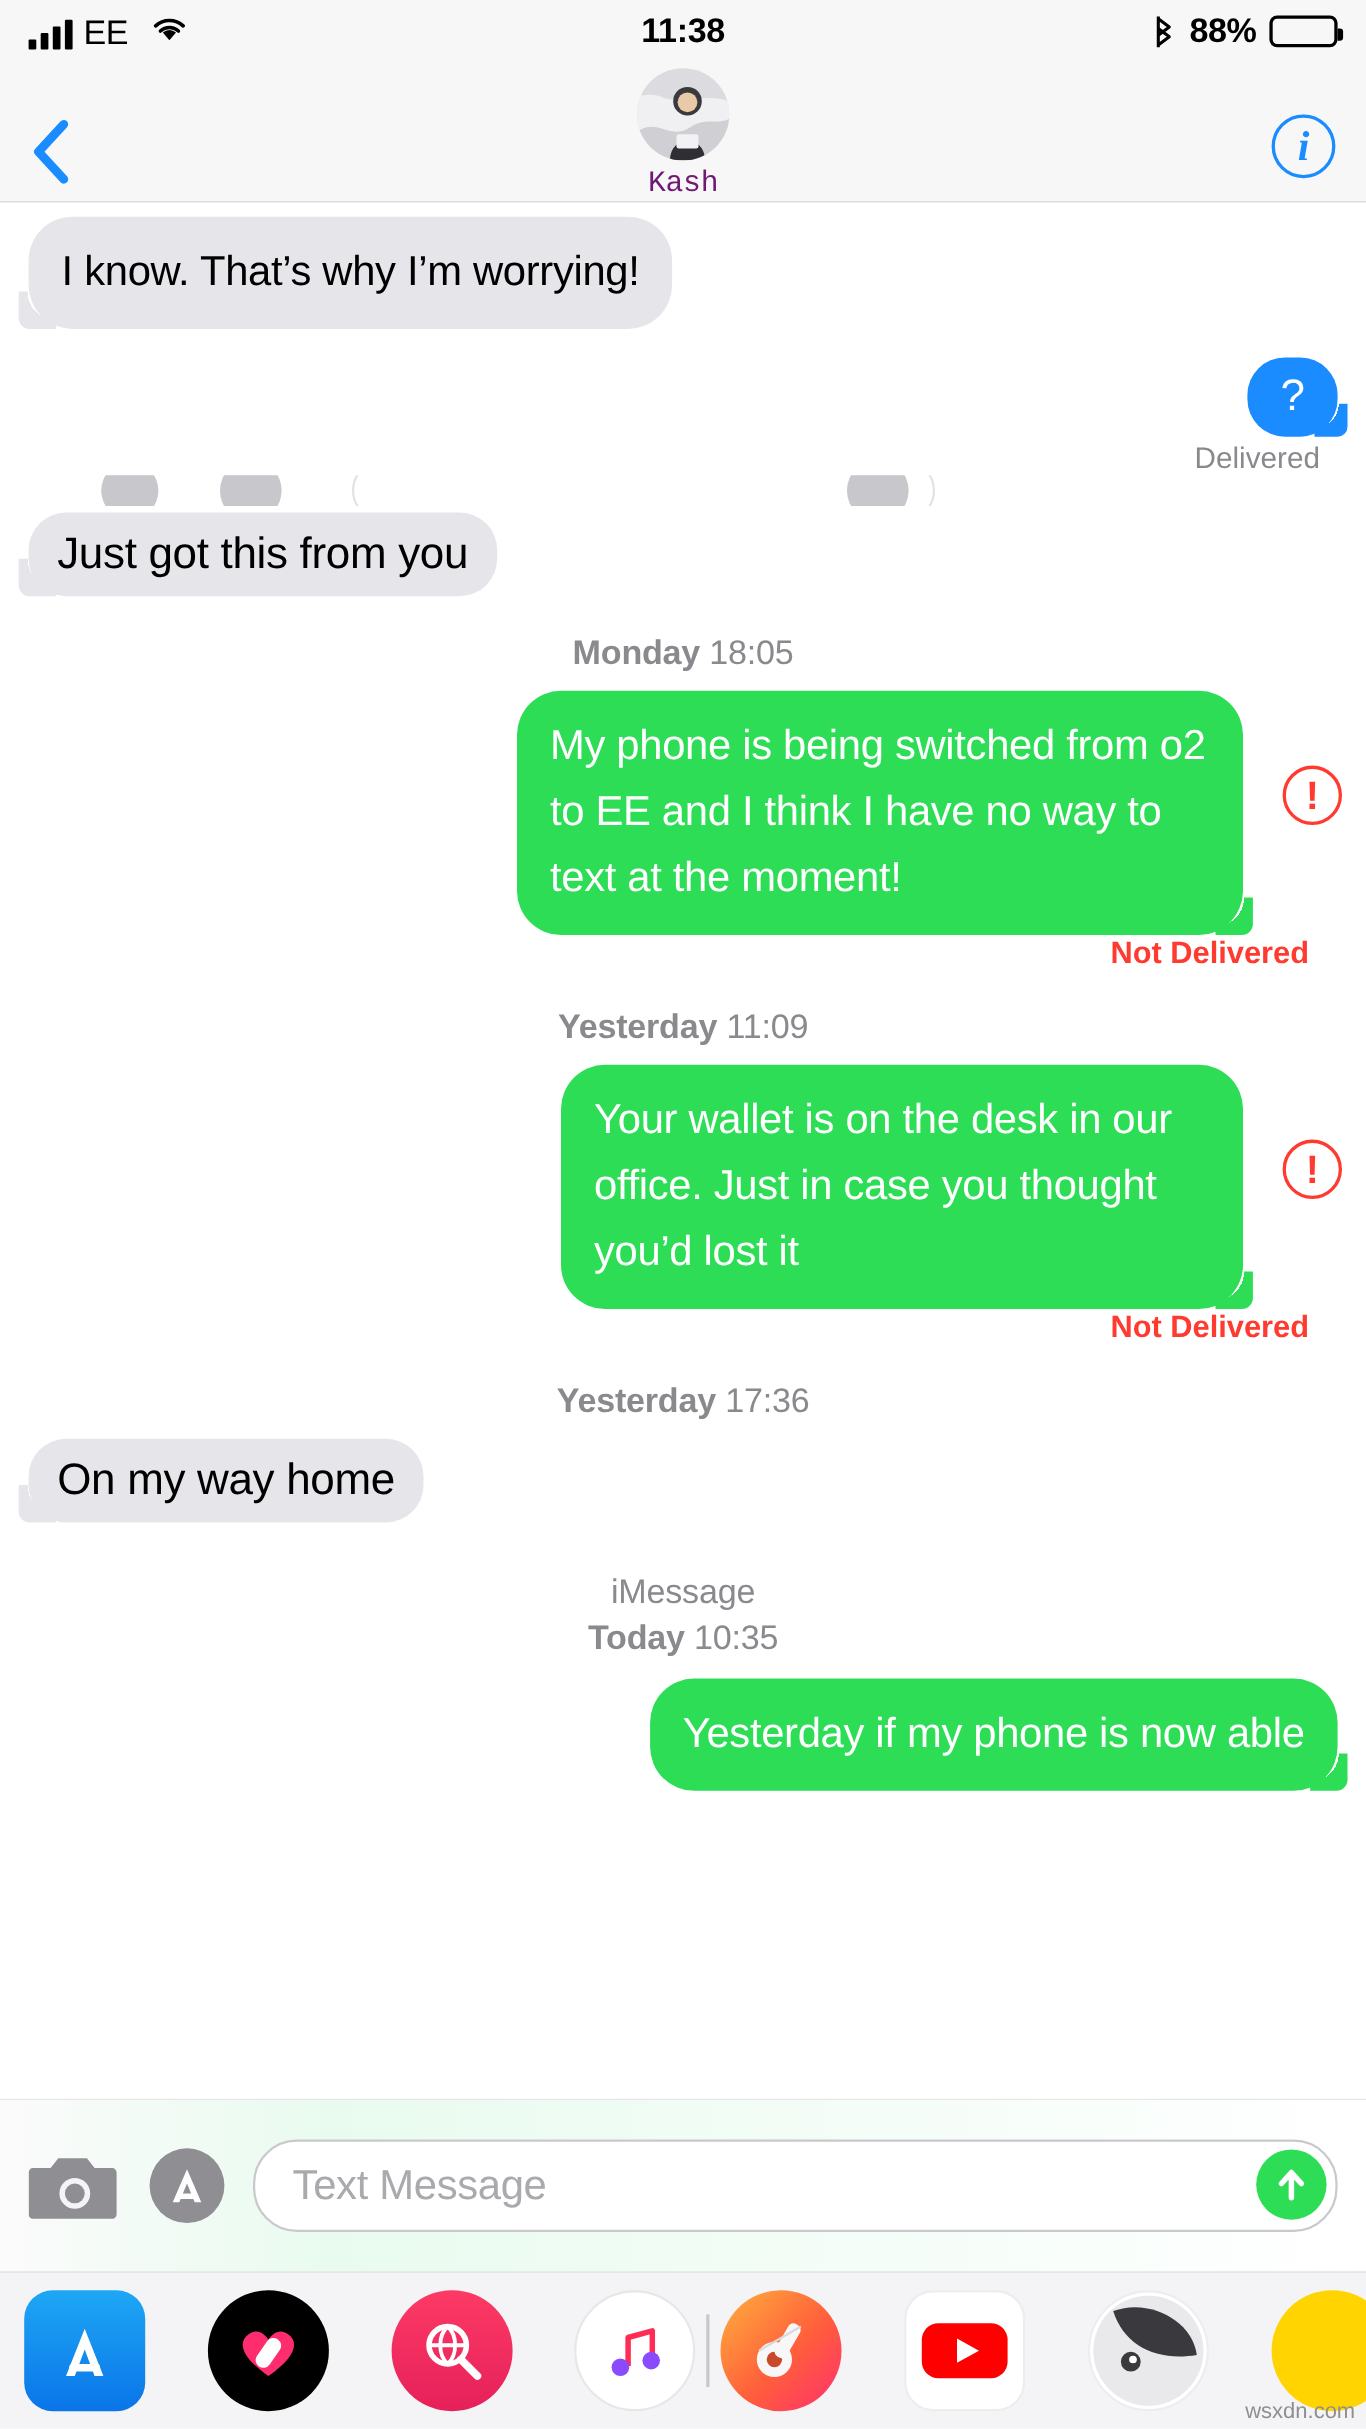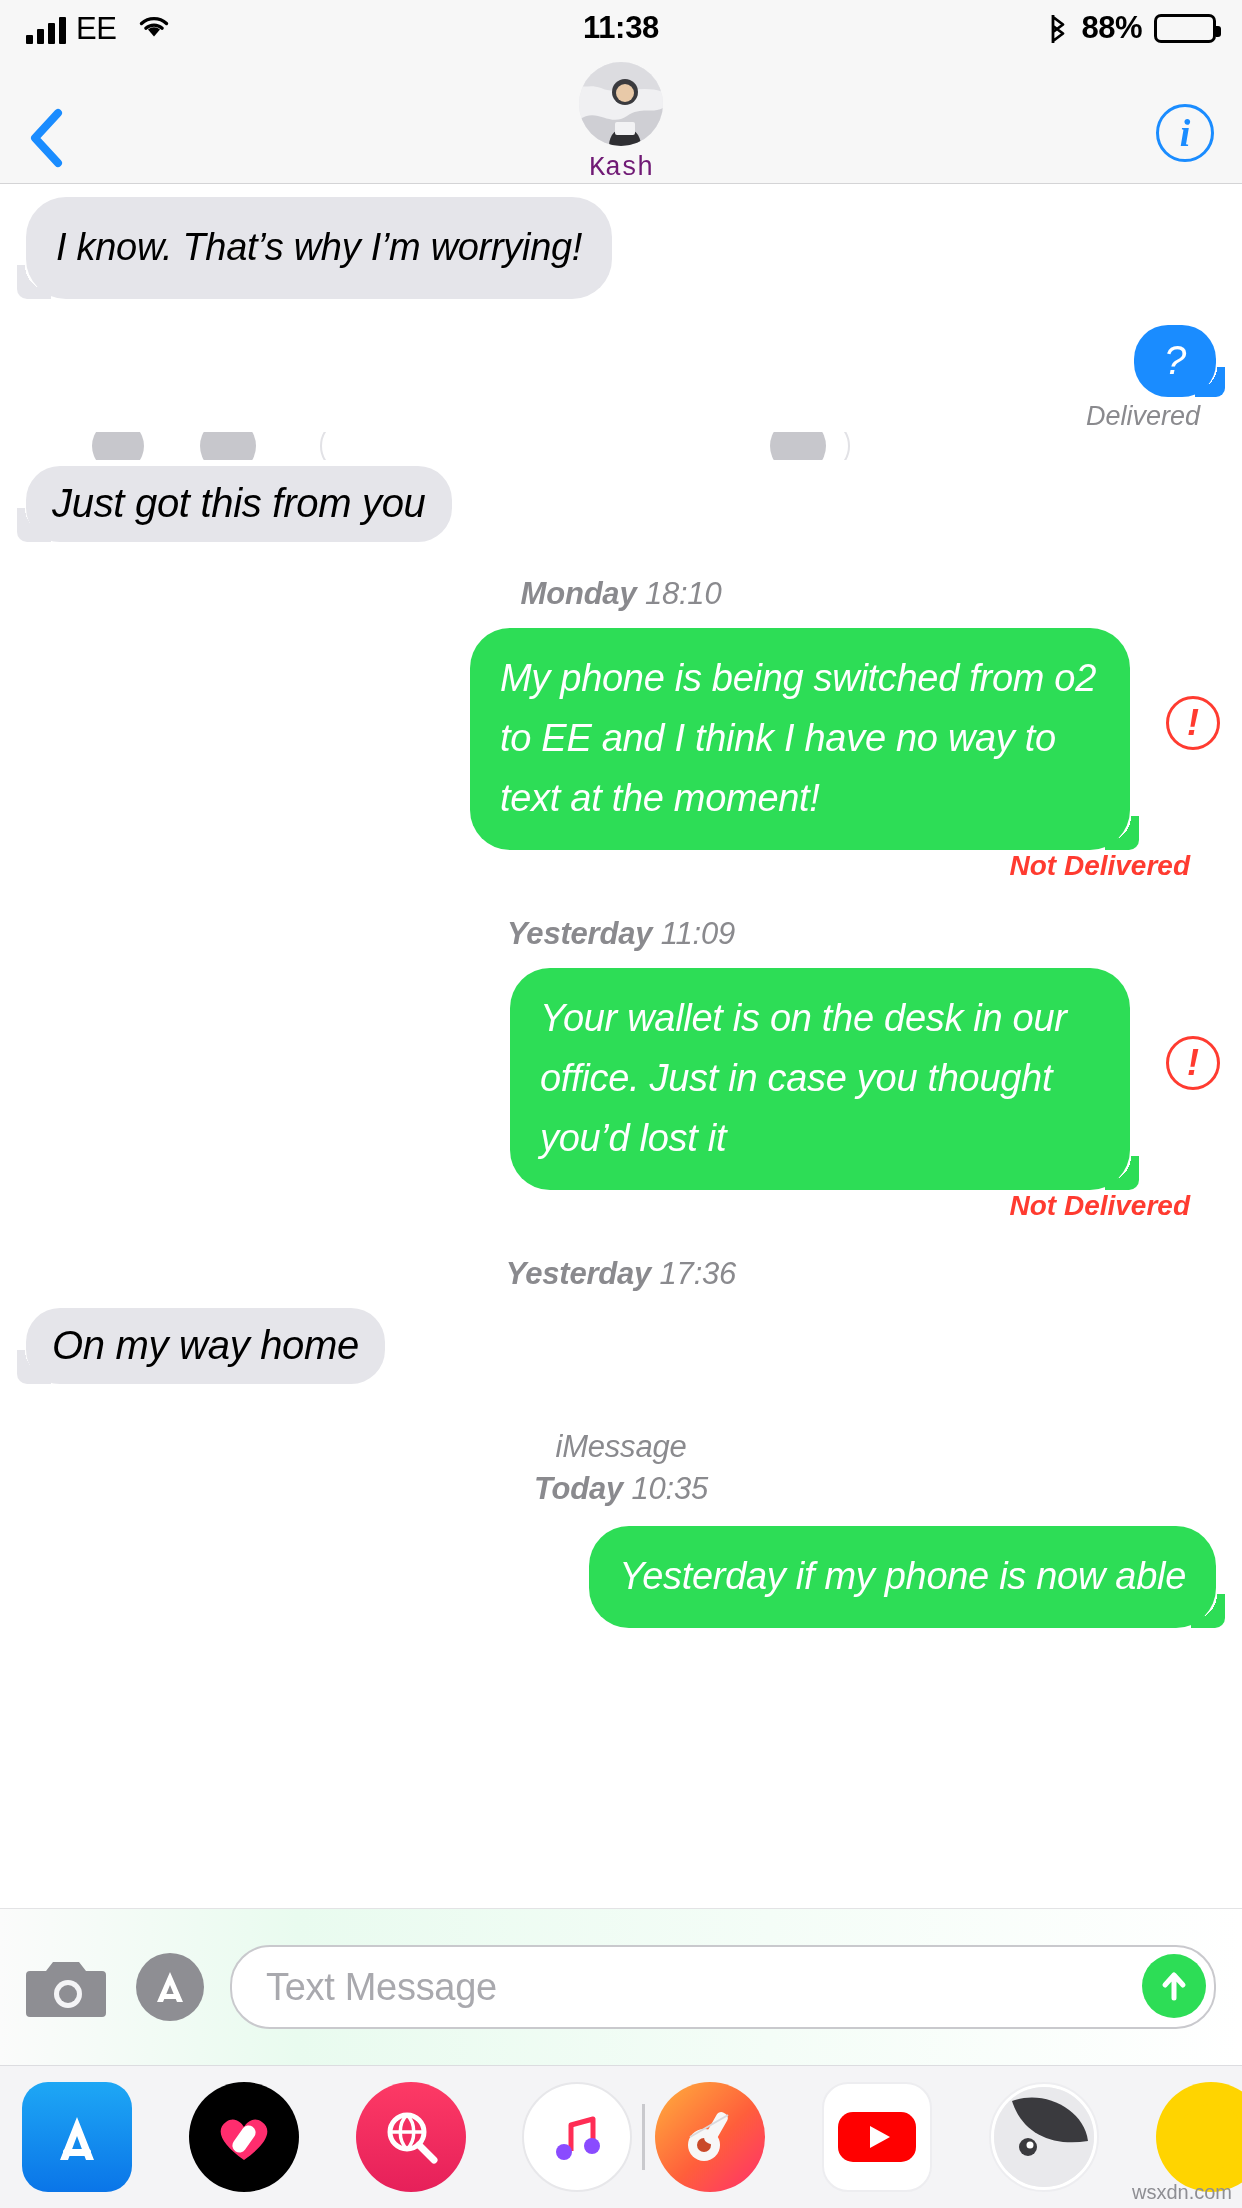--- a/index.html
+++ b/index.html
@@ -87,21 +87,20 @@
     font-size: 38px; font-style: italic; font-weight: bold;
   }
 
   
   .thread {
     position: absolute;
     top: 185px; left: 0; right: 0; bottom: 300px;
     background: #ffffff;
     overflow: hidden;
     padding-top: 12px;
-    font-style: italic;
   }
   .row { display: flex; padding: 0 26px; position: relative; }
   .row.in  { justify-content: flex-start; }
   .row.out { justify-content: flex-end; }
 
   .bubble {
     position: relative;
     max-width: 640px;
     padding: 20px 30px 22px 30px;
     border-radius: 40px;
@@ -345,21 +344,21 @@
   </div>
 
   <div class="row in" style="margin-top:6px">
     <div class="bubble gray small">
       <span>Just got this from you</span>
     </div>
   </div>
 
   <div class="timestamp">
     <b>Monday</b>
-    <span>18:10</span>
+    <span>18:05</span>
   </div>
 
   <div class="row out">
     <div class="bubble green" style="max-width:660px; margin-right:86px">
       <span>My phone is being switched from o2 to EE and I think I have no way to text at the moment!</span>
     </div>
     <div class="alert-badge" style="top:68px">
       <span>!</span>
     </div>
   </div>

